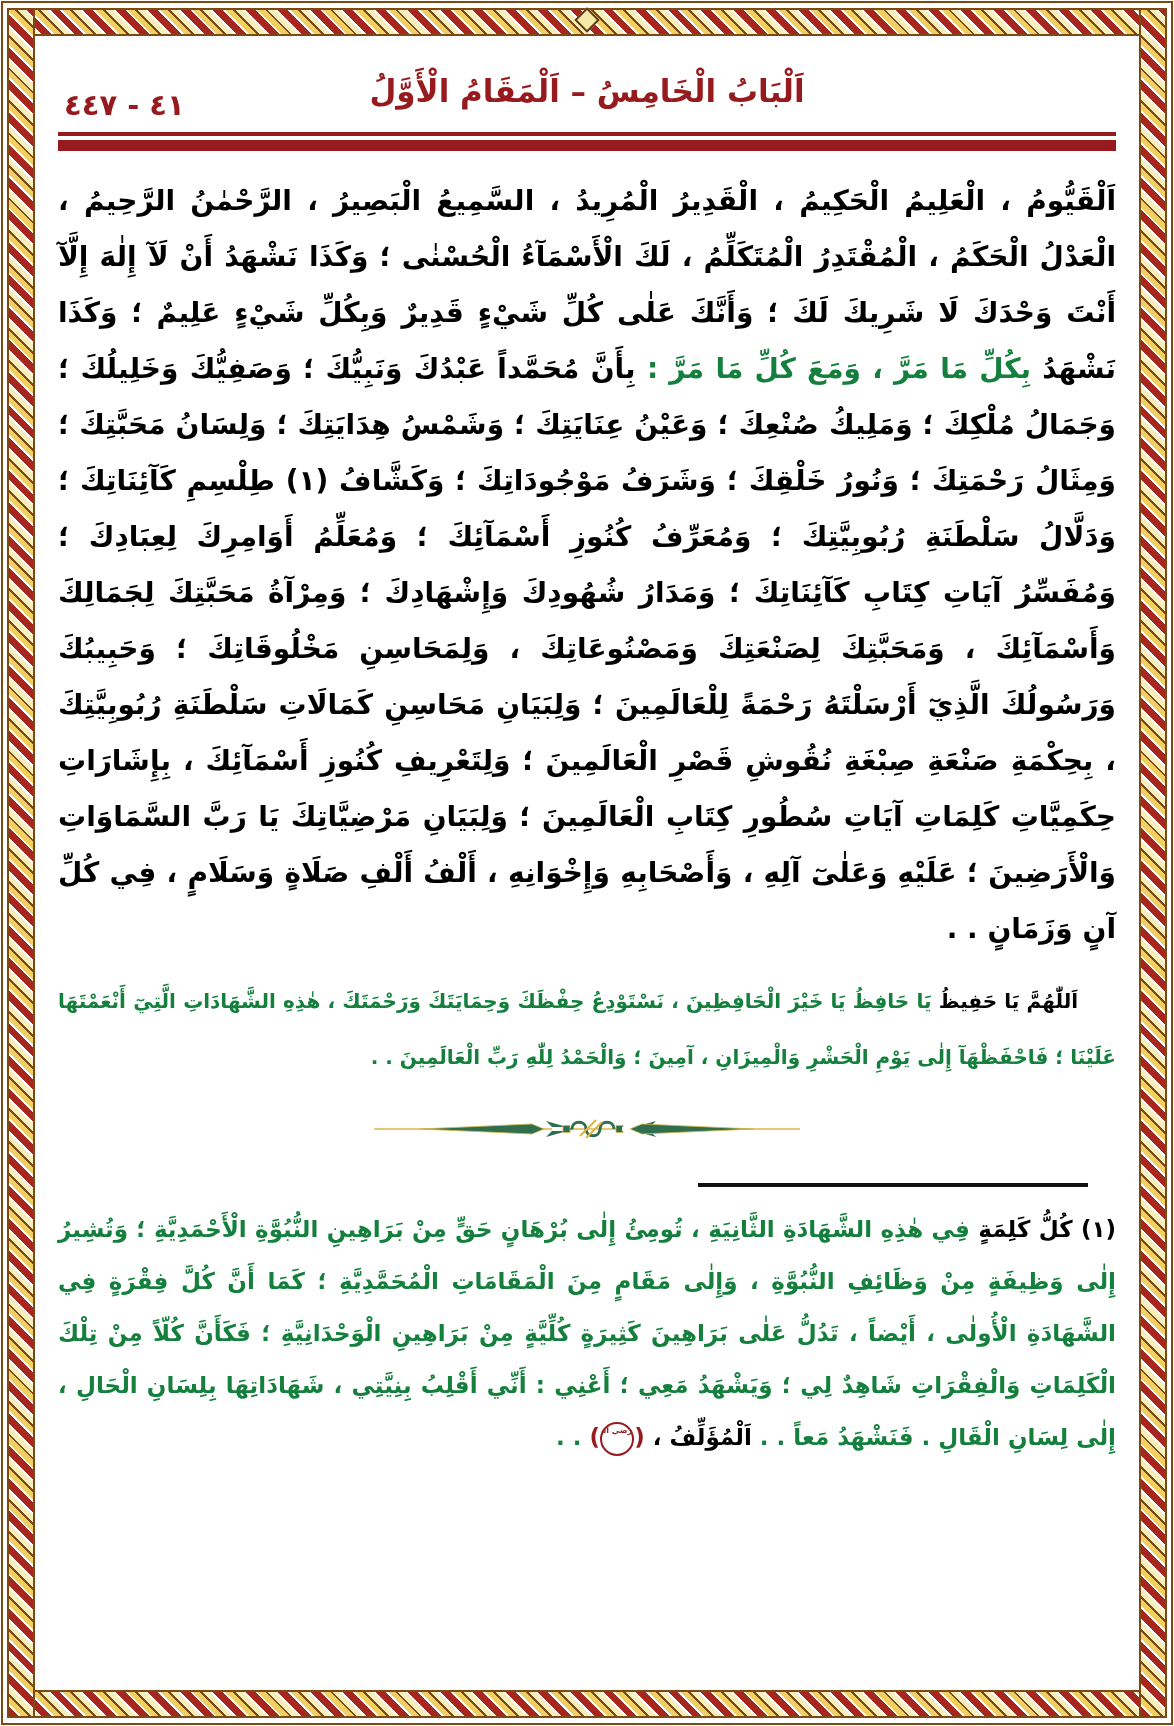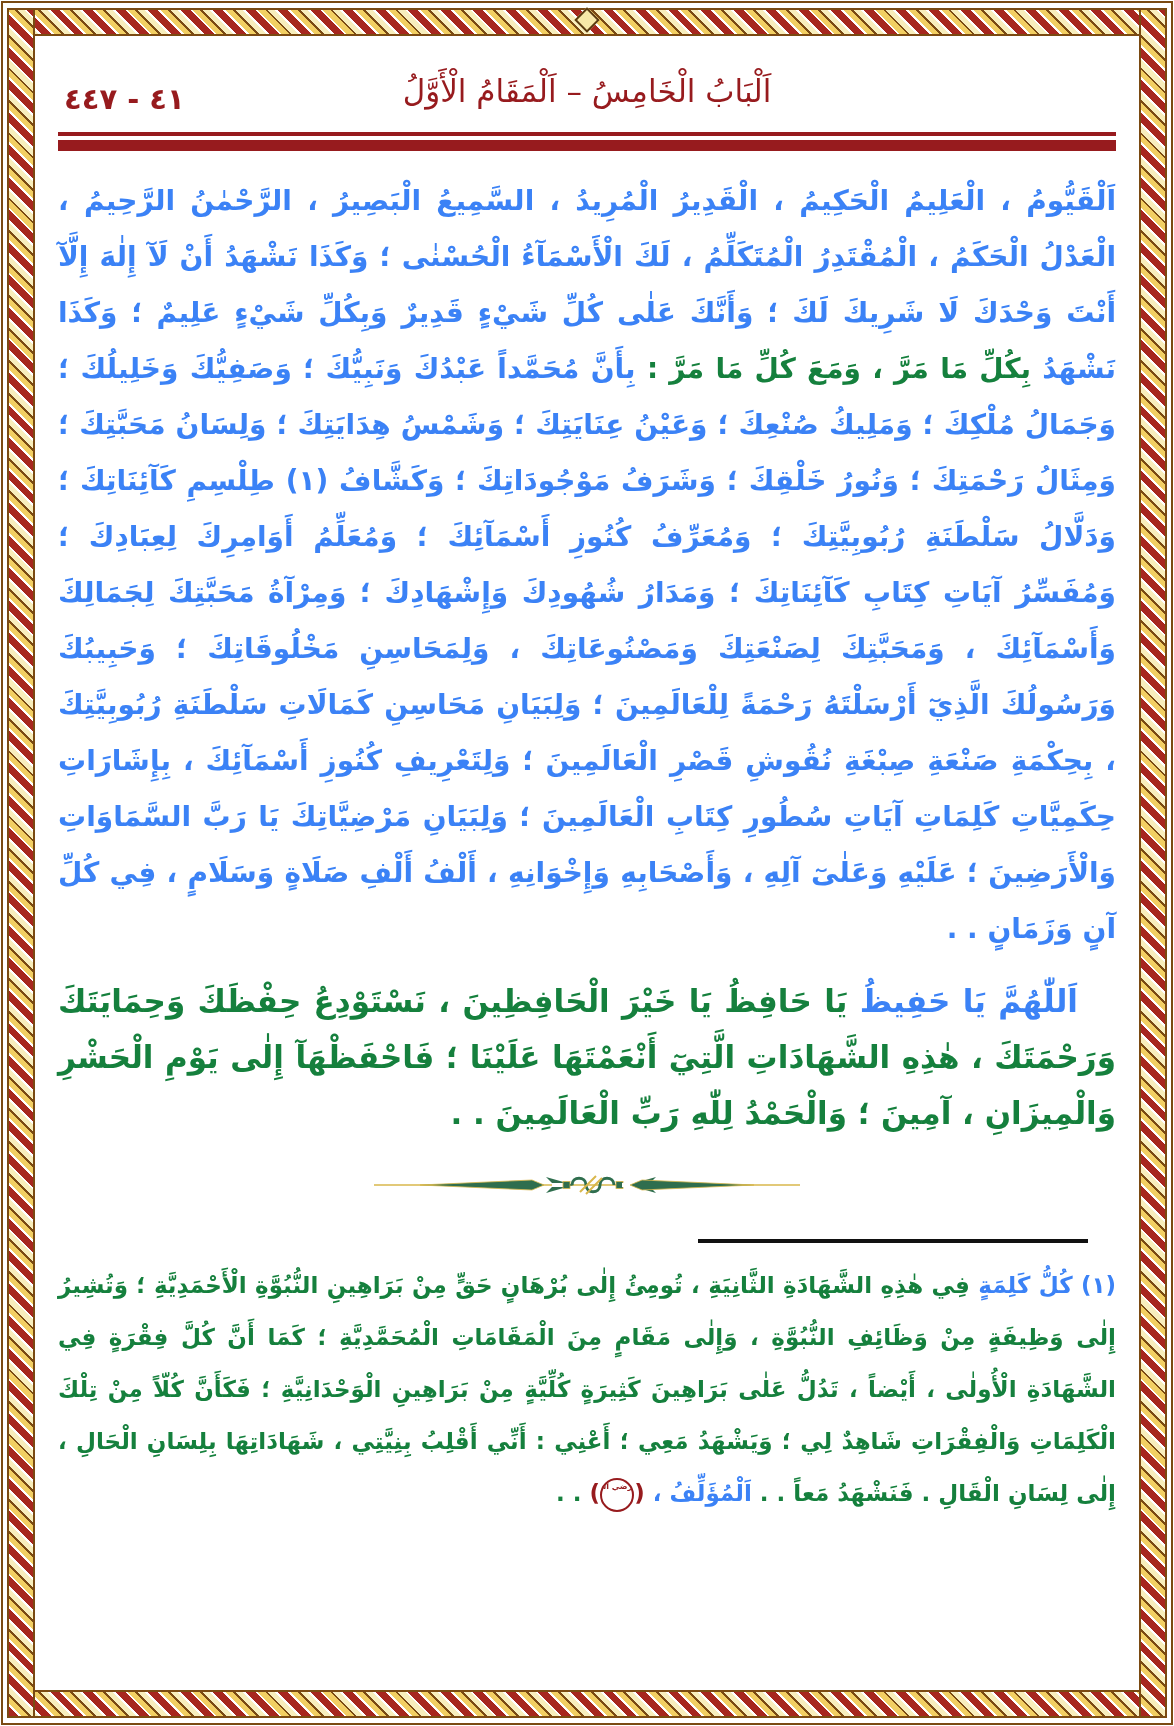--- a/index.html
+++ b/index.html
@@ -15,31 +15,31 @@
   .band.h{left:7px;right:7px;height:24px;}
   .band.top{top:8px;} .band.bottom{bottom:8px;}
   .band.v{top:8px;bottom:8px;width:24px;}
   .band.left{left:7px;} .band.right{right:7px;}
   .top-diamond{position:absolute;top:11px;left:50%;width:14px;height:14px;
        transform:translateX(-50%) rotate(45deg);background:#f7e9a8;border:2px solid #5a3a10;}
 
   .content{position:absolute;left:58px;right:58px;top:58px;bottom:44px;direction:rtl;}
 
   .header{position:relative;height:66px;}
-  .title{font-size:31px;font-weight:normal;color:#971b1e;text-align:center;line-height:66px;}
-  .page-num{position:absolute;left:6px;top:8px;font-size:29px;font-weight:bold;color:#971b1e;line-height:66px;}
+  .title{font-size:31px;font-weight:bold;color:#971b1e;text-align:center;line-height:66px;}
+  .page-num{position:absolute;left:6px;top:14px;font-size:29px;font-weight:bold;color:#971b1e;line-height:66px;}
   .rule-thin{height:4px;background:#971b1e;margin-top:8px;}
   .rule-thick{height:11px;background:#971b1e;margin-top:4px;}
 
   p{margin:0;text-align:justify;}
   .body-text{margin-top:22px;font-size:28px;font-weight:bold;line-height:56px;color:#971b1e;}
   .black{color:#15803d;}
-  .red{color:#3b82f6;}
+  .red{color:#000000;}
 
-  .prayer{margin-top:16px;font-size:31px;font-weight:bold;line-height:56px;color:#151515;text-indent:38px;}
+  .prayer{margin-top:16px;font-size:20px;font-weight:bold;line-height:56px;color:#151515;text-indent:38px;}
 
   .divider-wrap{text-align:center;margin-top:30px;}
   .fn-sep{width:390px;height:4px;background:#111111;margin:36px 28px 16px auto;}
   .footnote{font-size:23px;font-weight:bold;line-height:52px;color:#151515;}
 
   .seal{display:inline-block;white-space:nowrap;color:#971b1e;}
   .seal-circle{display:inline-block;width:34px;height:34px;border:2px solid #971b1e;border-radius:50%;
       font-size:8px;line-height:10px;color:#971b1e;text-align:center;vertical-align:middle;
       overflow:hidden;padding-top:2px;box-sizing:border-box;}
 </style>

